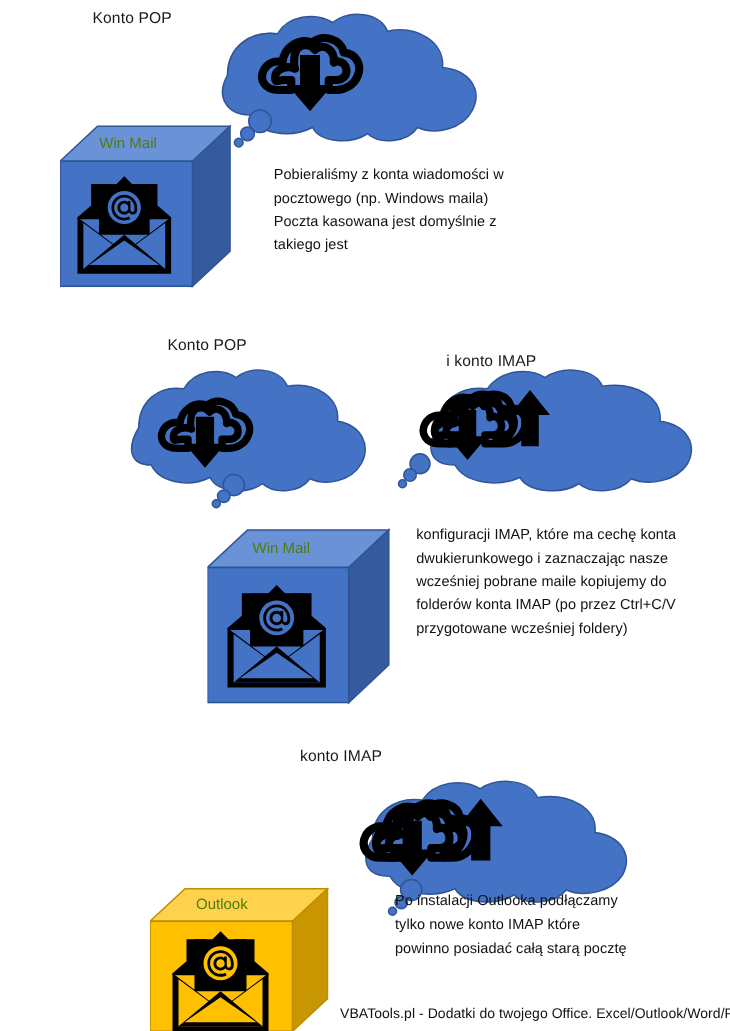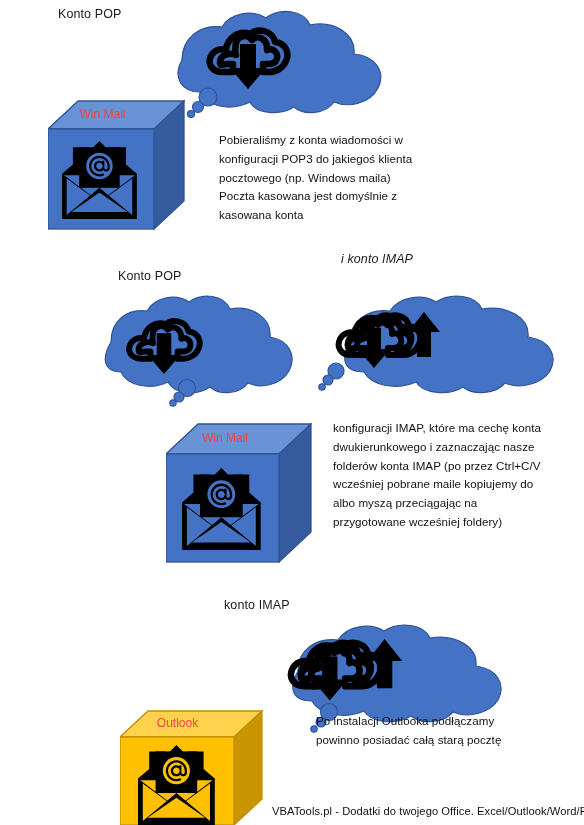--- a/index.html
+++ b/index.html
@@ -22,20 +22,21 @@
     height: 825px;
   }
 
   .label {
     position: absolute;
     font-size: 12.5px;
     line-height: 1.2;
     color: #1a1a1a;
     white-space: nowrap;
     letter-spacing: .1px;
+    margin-left: 16px;
   }
 
   .para {
     position: absolute;
     font-size: 11.6px;
     line-height: 1.62;
     color: #111111;
     letter-spacing: .05px;
   }
   .para div { white-space: nowrap; }
@@ -57,21 +58,21 @@
   
   .box {
     position: absolute;
   }
   .box svg { display: block; }
   .box-label {
     position: absolute;
     width: 100%;
     text-align: center;
     font-size: 12px;
-    color: #ef4444;
+    color: #4d7c0f;
     pointer-events: none;
     white-space: nowrap;
   }
 </style>
 </head>
 <body>
 
 <div class="stage">
 
   <div class="label" style="left:58px; top:7px;">Konto POP</div>
@@ -143,28 +144,27 @@
         <path d="M6,48 L48,79 L90,48 L90,95 L6,95 Z" fill="#4472C4"></path>
         <path d="M6,95 L48,60 L90,95 Z" fill="#000000"></path>
         <path d="M12,91 L48,66 L84,91 Z" fill="#4472C4"></path>
       </g>
     </svg>
     <div class="box-label" style="top:8px; left:-14px; width:137px;">Win Mail</div>
   </div>
 
   <div class="para" style="left:219px; top:131px; width:250px;">
     <div>Pobieraliśmy z konta wiadomości w</div>
-    <div>konfiguracji POP3 do jakiegoś klienta</div>
     <div>pocztowego (np. Windows maila)</div>
     <div>Poczta kasowana jest domyślnie z</div>
-    <div>kasowana konta</div>
+    <div>takiego jest</div>
   </div>
 
   <div class="label" style="left:118px; top:269px;">Konto POP</div>
-  <div class="label" style="left:341px; top:252px;font-style:italic;">i konto IMAP</div>
+  <div class="label" style="left:341px; top:282px;">i konto IMAP</div>
 
   <div class="cloud" style="left:53px; top:292px; width:240px; height:112px;">
     <svg width="240" height="112" viewBox="0 0 240 112">
       <path d="M58,50
                C58,29 74,16 94,19
                C102,5 123,1 136,10
                C149,0 171,3 177,17
                C199,13 219,26 217,45
                C236,48 244,64 236,79
                C228,93 208,97 195,91
@@ -272,23 +272,22 @@
         <path d="M6,95 L48,60 L90,95 Z" fill="#000000"></path>
         <path d="M12,91 L48,66 L84,91 Z" fill="#4472C4"></path>
       </g>
     </svg>
     <div class="box-label" style="top:9px; left:-14px; width:146px;">Win Mail</div>
   </div>
 
   <div class="para" style="left:333px; top:419px; width:250px;">
     <div>konfiguracji IMAP, które ma cechę konta</div>
     <div>dwukierunkowego i zaznaczając nasze</div>
+    <div>wcześniej pobrane maile  kopiujemy do</div>
     <div>folderów konta IMAP (po przez Ctrl+C/V</div>
-    <div>wcześniej pobrane maile  kopiujemy do</div>
-    <div>albo myszą przeciągając na</div>
     <div> przygotowane wcześniej foldery)</div>
   </div>
 
   <div class="label" style="left:224px; top:598px;">konto IMAP</div>
 
   <div class="cloud" style="left:236px; top:621px; width:272px; height:120px;">
     <svg width="272" height="120" viewBox="0 0 272 120">
       <path d="M62,50
                C62,29 80,16 102,19
                C111,5 134,1 148,10
@@ -357,18 +356,19 @@
         <path d="M6,48 L48,79 L90,48 L90,95 L6,95 Z" fill="#FFC000"></path>
         <path d="M6,95 L48,60 L90,95 Z" fill="#000000"></path>
         <path d="M12,91 L48,66 L84,91 Z" fill="#FFC000"></path>
       </g>
     </svg>
     <div class="box-label" style="top:7px; left:-14px; width:143px;">Outlook</div>
   </div>
 
   <div class="para" style="left:316px; top:712px; width:260px;">
     <div>Po instalacji Outlooka podłączamy</div>
+    <div>tylko nowe konto IMAP które</div>
     <div>powinno posiadać całą starą pocztę</div>
   </div>
 
   <div class="footer" style="left:272px; top:805px;">VBATools.pl - Dodatki do twojego Office. Excel/Outlook/Word/PP</div>
 
 </div>
 
 </body></html>

